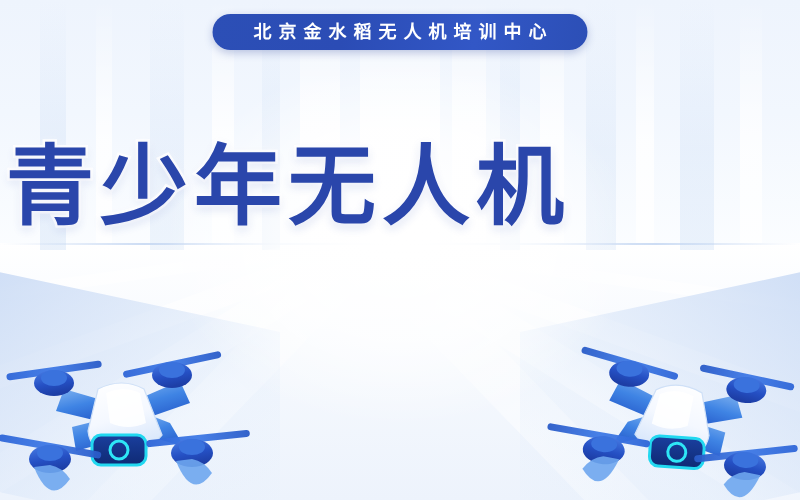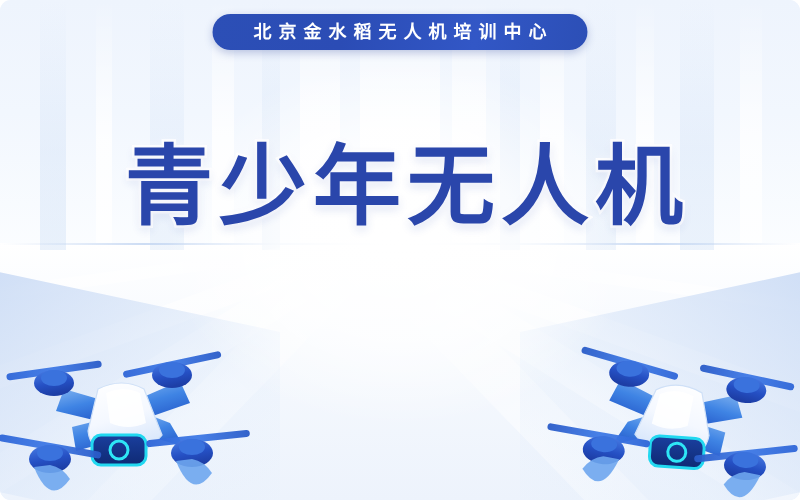--- a/index.html
+++ b/index.html
@@ -11,21 +11,20 @@
   body {
     font-family: "Liberation Sans", "DejaVu Sans", sans-serif;
   }
 
   .poster {
     position: relative;
     width: 800px;
     height: 500px;
     overflow: hidden;
     background: linear-gradient(170deg, #f4f8fd 0%, #eef4fc 30%, #e9f1fb 60%, #e4eefb 100%);
-    border-radius: 11px;
   }
 
   
   .bg-layer { position: absolute; inset: 0; overflow: hidden; }
 
   .bg-sky {
     position: absolute;
     left: 0; top: 0; right: 0; height: 250px;
     background: linear-gradient(180deg, #eef4fd 0%, #f2f7fe 45%, #fbfdff 100%);
   }
@@ -106,23 +105,23 @@
     font-weight: bold;
     letter-spacing: 7px;
     text-indent: 7px;
     white-space: nowrap;
     line-height: 1;
   }
 
   
   .title-block {
     position: absolute;
-    left: 8px; right: 0;
+    left: 0; right: 0;
     top: 140px;
-    text-align: center;
+    text-align: left;
     pointer-events: none;
   }
   .title-line {
     display: block;
     font-weight: bold;
     white-space: nowrap;
     line-height: 1.06;
   }
   .title-line-1 {
     font-size: 88px;

